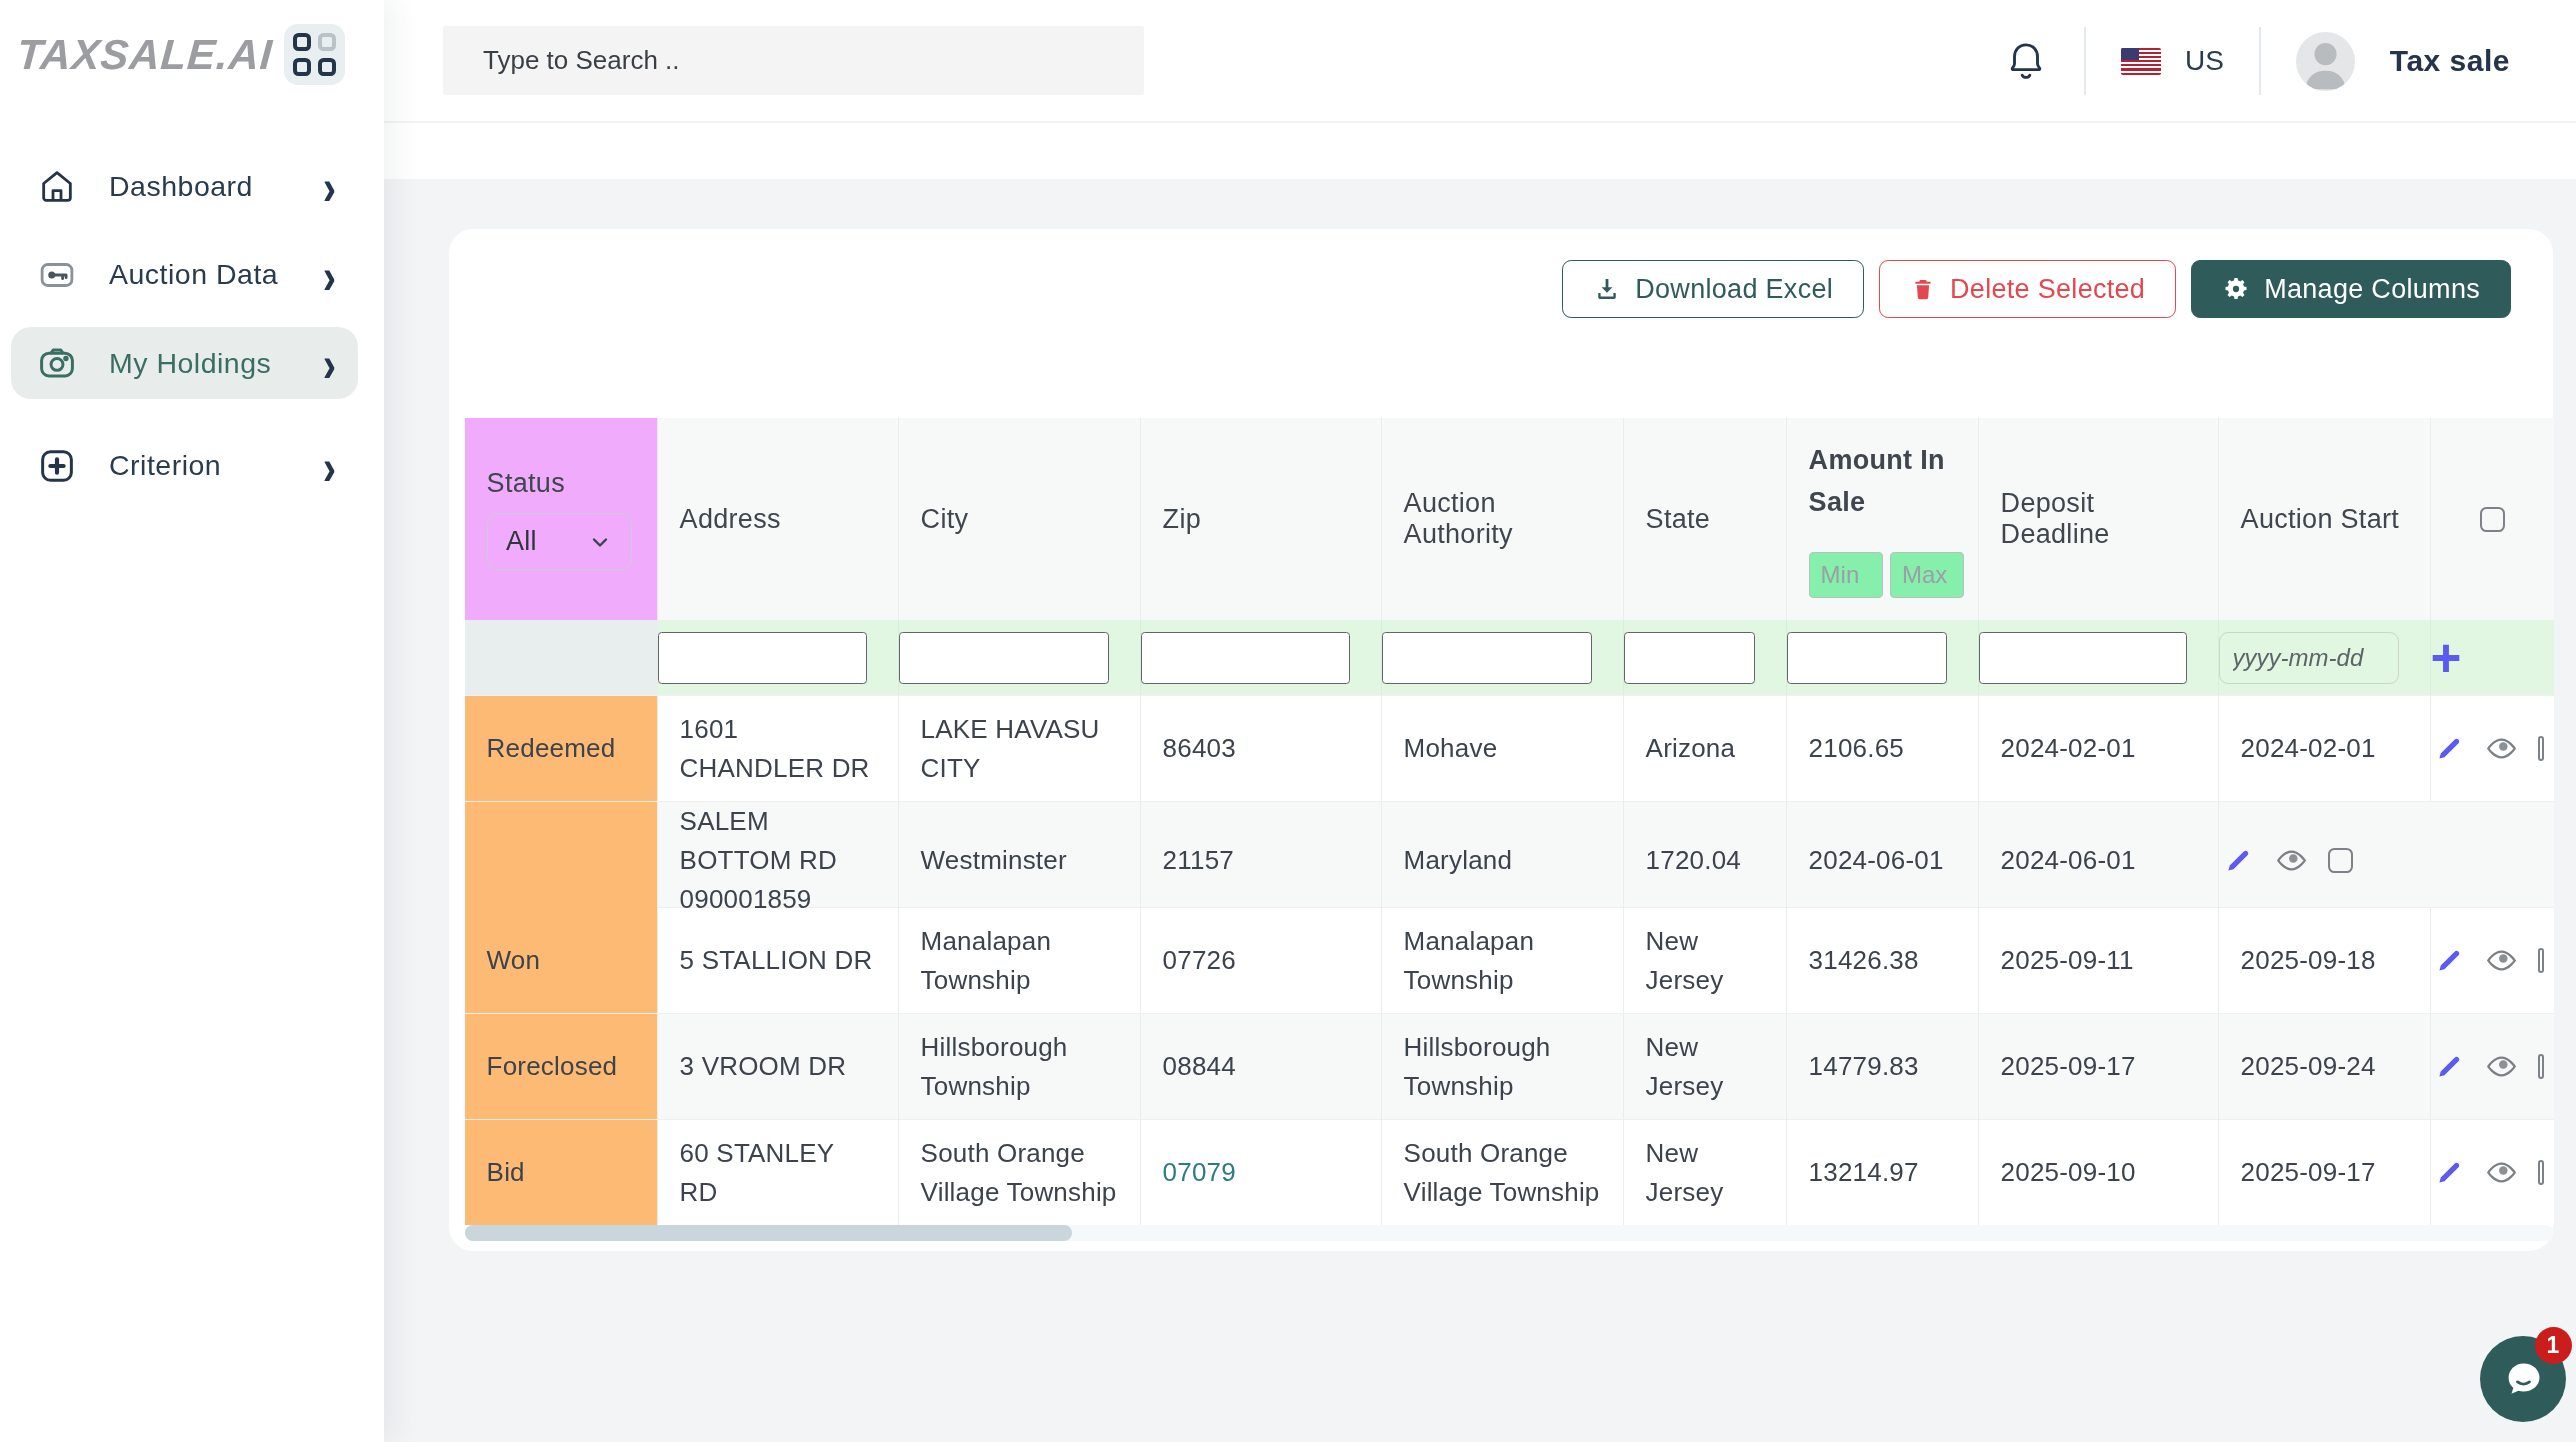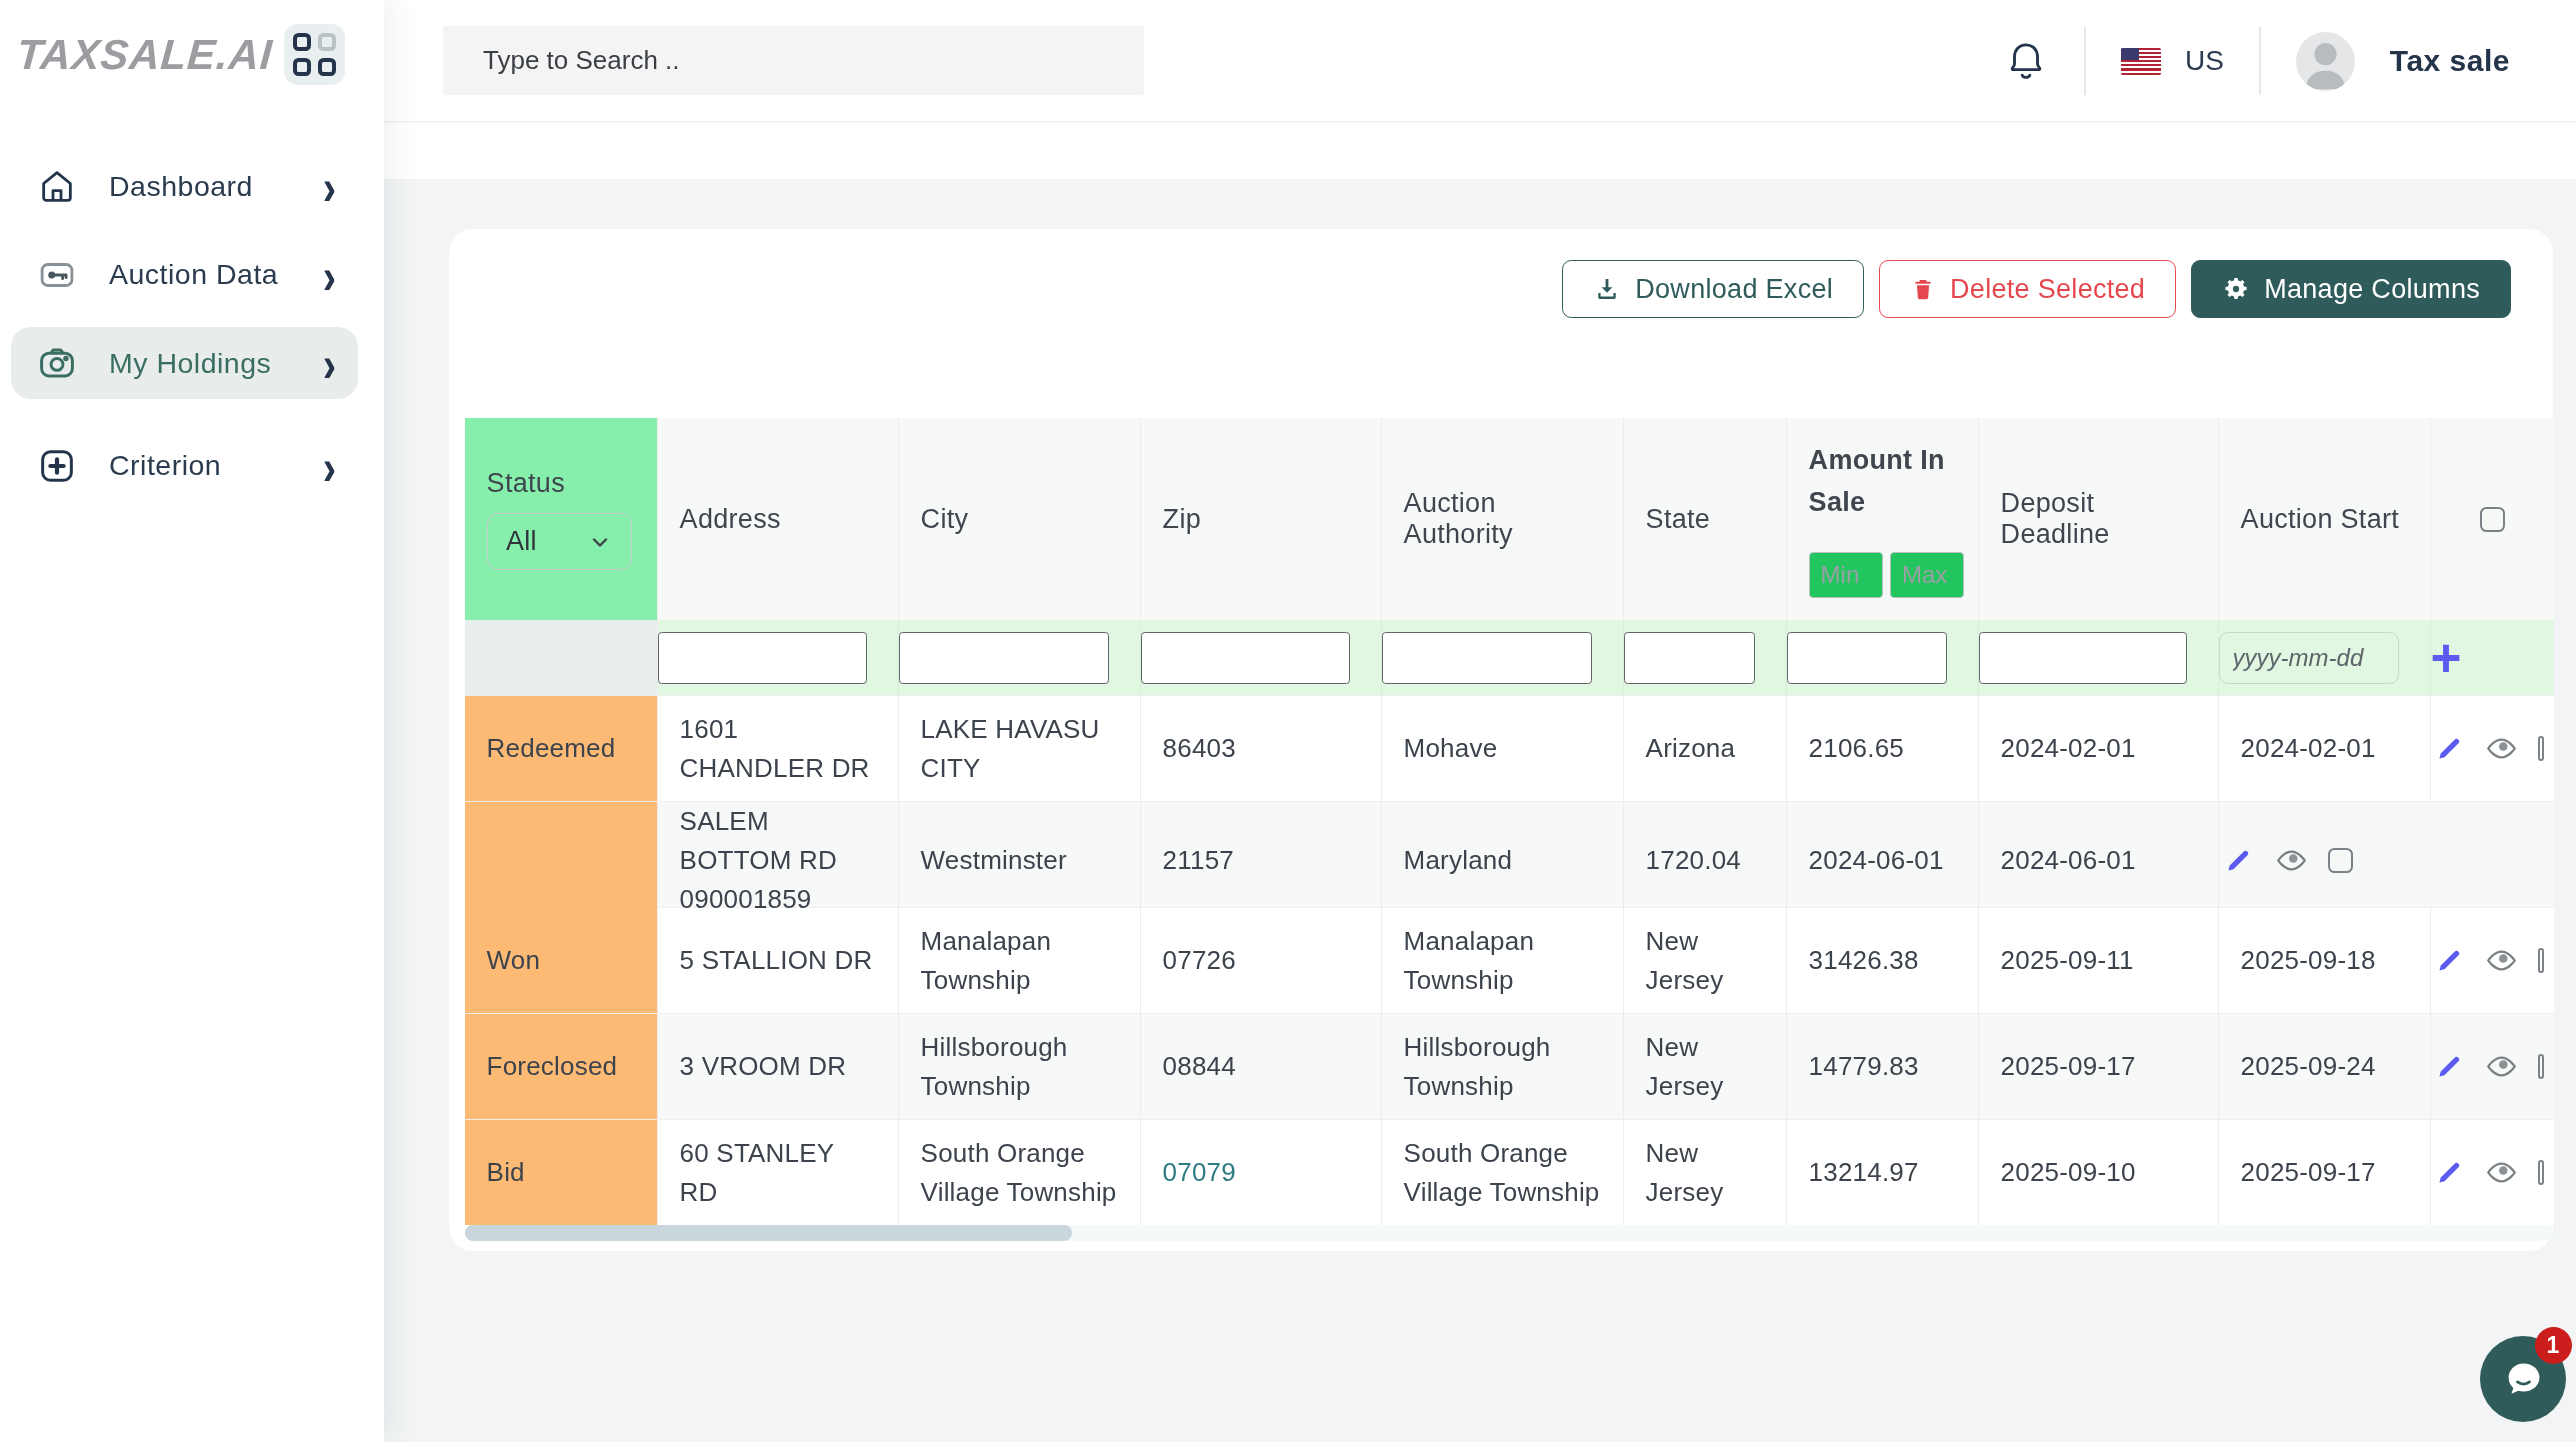--- a/index.html
+++ b/index.html
@@ -78,31 +78,31 @@
   
   .table { position:absolute; left:15.6px; top:189px; width:2089px; }
   .trow { display:grid; grid-template-columns:193px 241px 242px 241px 242px 163px 192px 240px 212px 123px; }
   .th, .td { border-right:0.9px solid #ececec; }
   .trow > div:last-child { border-right:none; }
   .thead { height:202px; }
   .th {
     background:#f7f8f8; display:flex; flex-direction:column; justify-content:center;
     padding:0 22px; font-size:27px; color:#3f464e; letter-spacing:0.3px;
   }
-  .th.status-th { background:#86efac; }
+  .th.status-th { background:#f0abfc; }
   .th .bold2 { font-weight:bold; line-height:1.55; width:138px; }
   .status-label { margin-bottom:14.7px; }
   .status-select {
     width:145px; height:57px; border:1.4px solid #c9ced2; border-radius:11px; background:transparent;
     display:flex; align-items:center; justify-content:space-between; padding:0 18.4px; cursor:pointer;
     color:#2f353b; font-size:27px;
   }
   .minmax { display:flex; gap:7.4px; margin-top:13px; }
   .minmax input {
-    width:74px; height:46px; border:0.9px solid #b9bec3; border-radius:4.6px; background:#22c55e;
+    width:74px; height:46px; border:0.9px solid #b9bec3; border-radius:4.6px; background:#86efac;
     padding:0 11px; font-size:24px; color:#3c434c; font-family:"Liberation Sans", sans-serif; outline:none;margin-top:16px;
   }
   .minmax input::placeholder { color:#9aa0a5; opacity:1; }
   .th.check-th { align-items:center; }
   .checkbox { width:25px; height:25px; border:2.3px solid #7c8287; border-radius:6.4px; background:transparent; cursor:pointer; }
   
   .filter-row { height:75px; background:#e1f7e2; }
   .fcell { display:flex; align-items:center; justify-content:flex-start; border-right:0.9px solid #d9eedb; }
   .filter-row > div:last-child { border-right:none; }
   .fcell.status-f { background:#e8edee; border-right:0.9px solid #ececec; }

